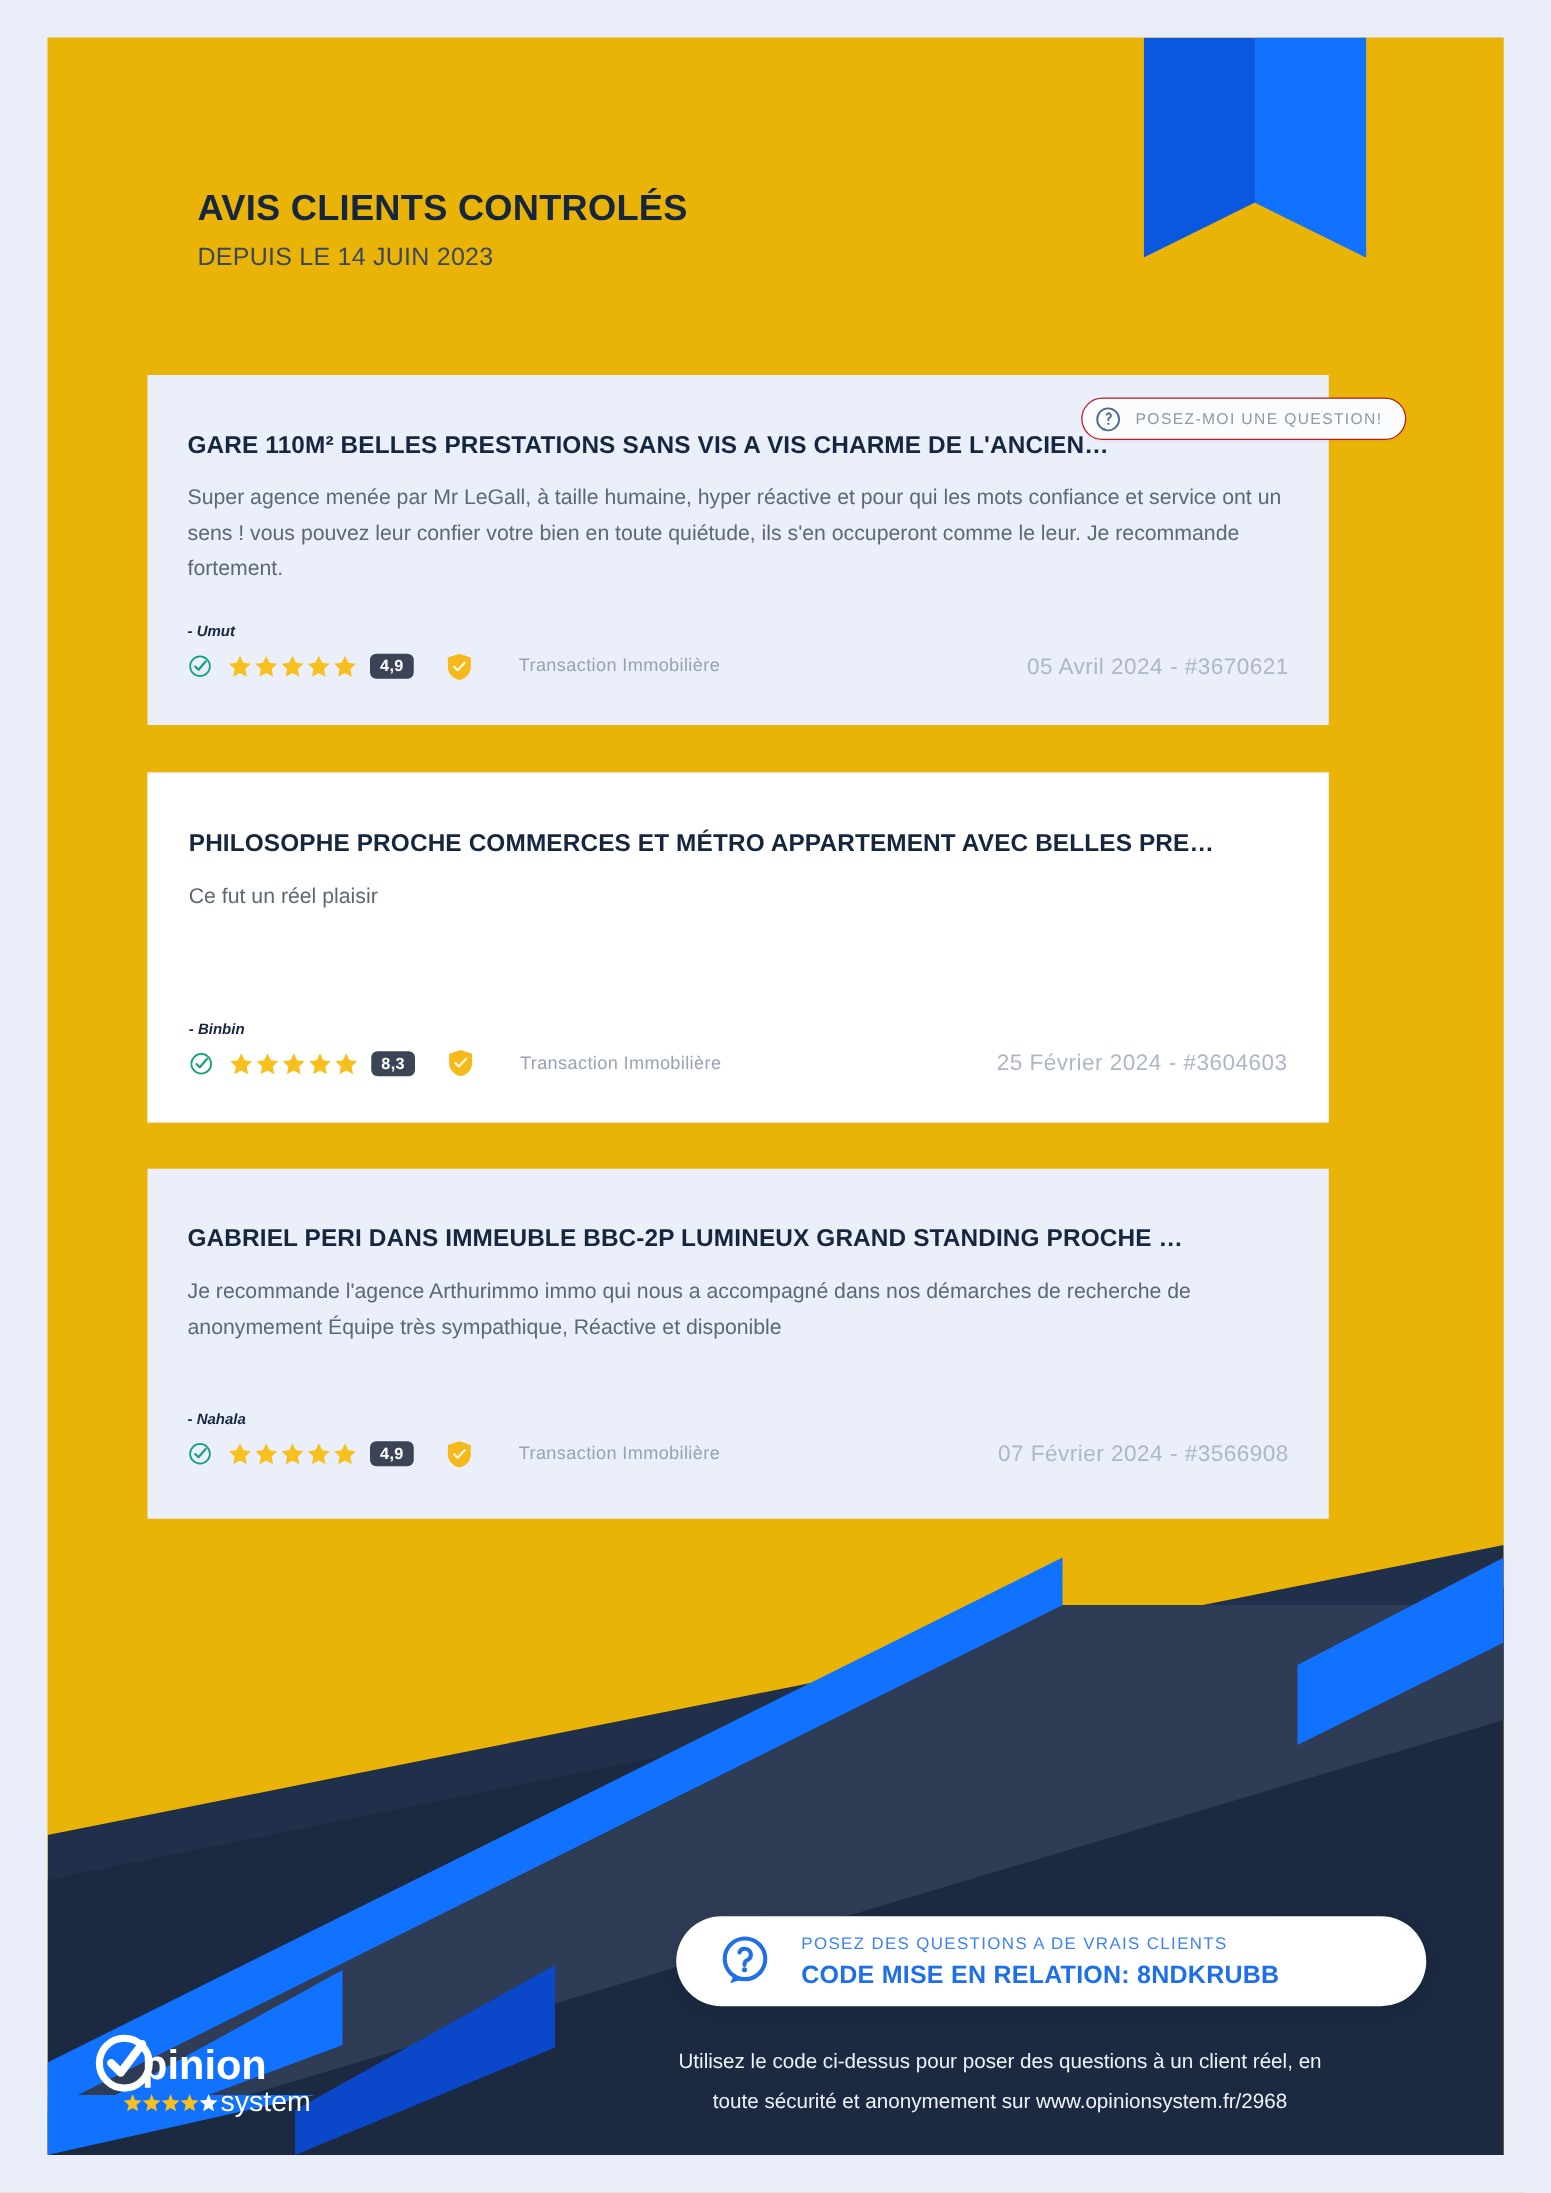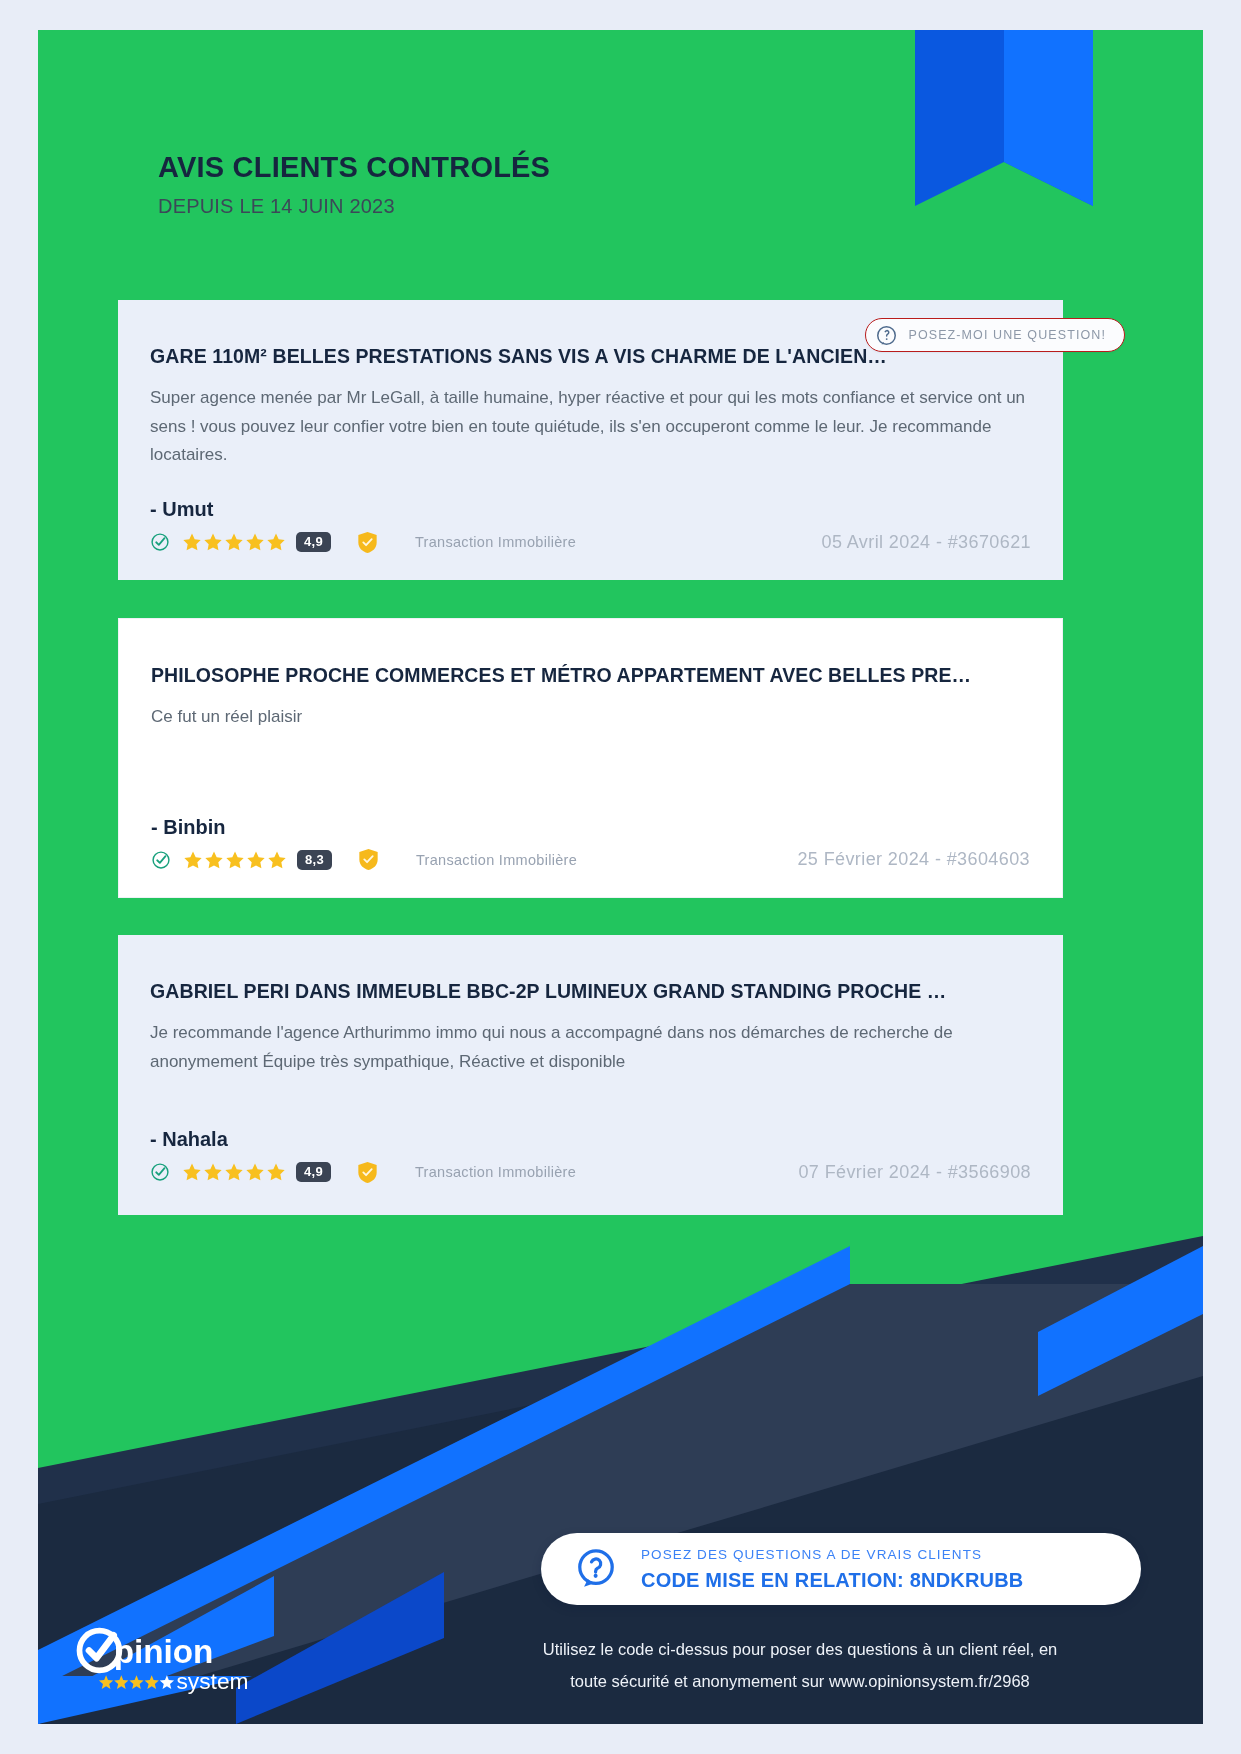--- a/index.html
+++ b/index.html
@@ -12,21 +12,21 @@
   #page {
     position: relative;
     width: 1241px; height: 1754px;
     background: #e8edf7;
   }
   
   .sheet {
     position: absolute;
     left: 38px; top: 30px;
     width: 1165px; height: 1694px;
-    background: #22c55e;
+    background: #eab308;
     overflow: hidden;
     padding-left: 46px;
   }
   
   .ribbon {
     position: absolute;
     left: 877px; top: 0px;
     width: 178px; height: 176px;
     z-index: 5;
   }
@@ -68,21 +68,21 @@
   .card h2 {
     font-size: 19.5px; font-weight: 700; letter-spacing: .1px;
     color: #16263f; line-height: 1.25;
   }
   .card .body {
     margin-top: 16px;
     font-size: 17px; line-height: 1.68; color: #5d6874;
     max-width: 885px;
   }
   .card .author {
-    font-size: 20px; font-weight: 700; 
+    font-size: 12px; font-weight: 700; font-style: italic;
     color: #16263f;
   }
   .meta-row {
     display: flex; align-items: center;
     height: 42px;
   }
   .check-ic { width: 20px; height: 20px; flex: 0 0 20px; margin-right: 12px; }
   .stars { display: flex; gap: 1px; margin-right: 10px; }
   .stars svg { width: 20px; height: 20px; display: block; }
   .score {
@@ -161,21 +161,21 @@
         <circle cx="12" cy="12" r="10" fill="none" stroke="#4e6a8c" stroke-width="1.7"></circle>
         <path d="M10.6 7.6a2.1 2.1 0 1 1 2.6 2.9c-.7.4-1 .9-1 1.7v.5" fill="none" stroke="#4e6a8c" stroke-width="1.7" stroke-linecap="round"></path>
         <circle cx="12.2" cy="16.1" r="1.05" fill="#4e6a8c"></circle>
         <path d="M8.3 19.4 L6.4 22.4 L9.9 21.2 Z" fill="#4e6a8c"></path>
       </svg>
       <span class="txt">POSEZ-MOI UNE QUESTION!</span>
     </div>
 
     <div class="card alt" style="top:270px; height:280px;">
       <h2>GARE 110M² BELLES PRESTATIONS SANS VIS A VIS CHARME DE L'ANCIEN…</h2>
-      <div class="body">Super agence menée par Mr LeGall, à taille humaine, hyper réactive et pour qui les mots confiance et service ont un sens ! vous pouvez leur confier votre bien en toute quiétude, ils s'en occuperont comme le leur. Je recommande locataires.</div>
+      <div class="body">Super agence menée par Mr LeGall, à taille humaine, hyper réactive et pour qui les mots confiance et service ont un sens ! vous pouvez leur confier votre bien en toute quiétude, ils s'en occuperont comme le leur. Je recommande fortement.</div>
       <div class="author" style="margin-top:28px;">- Umut</div>
       <div class="meta-row">
         <svg class="check-ic" viewBox="0 0 24 24">
           <circle cx="12" cy="12" r="9.5" fill="none" stroke="#17a07c" stroke-width="1.7"></circle>
           <path d="M7.4 12.3 L10.6 15.4 L17.4 7.4" fill="none" stroke="#17a07c" stroke-width="2.1" stroke-linecap="round" stroke-linejoin="round"></path>
         </svg>
         <span class="stars">
           <svg viewBox="0 0 24 24">
               <polygon fill="#f8c01f" points="12,1.9 15.2,8.6 22.4,9.6 17.2,14.7 18.5,22 12,18.5 5.5,22 6.8,14.7 1.6,9.6 8.8,8.6"></polygon>
             </svg>

